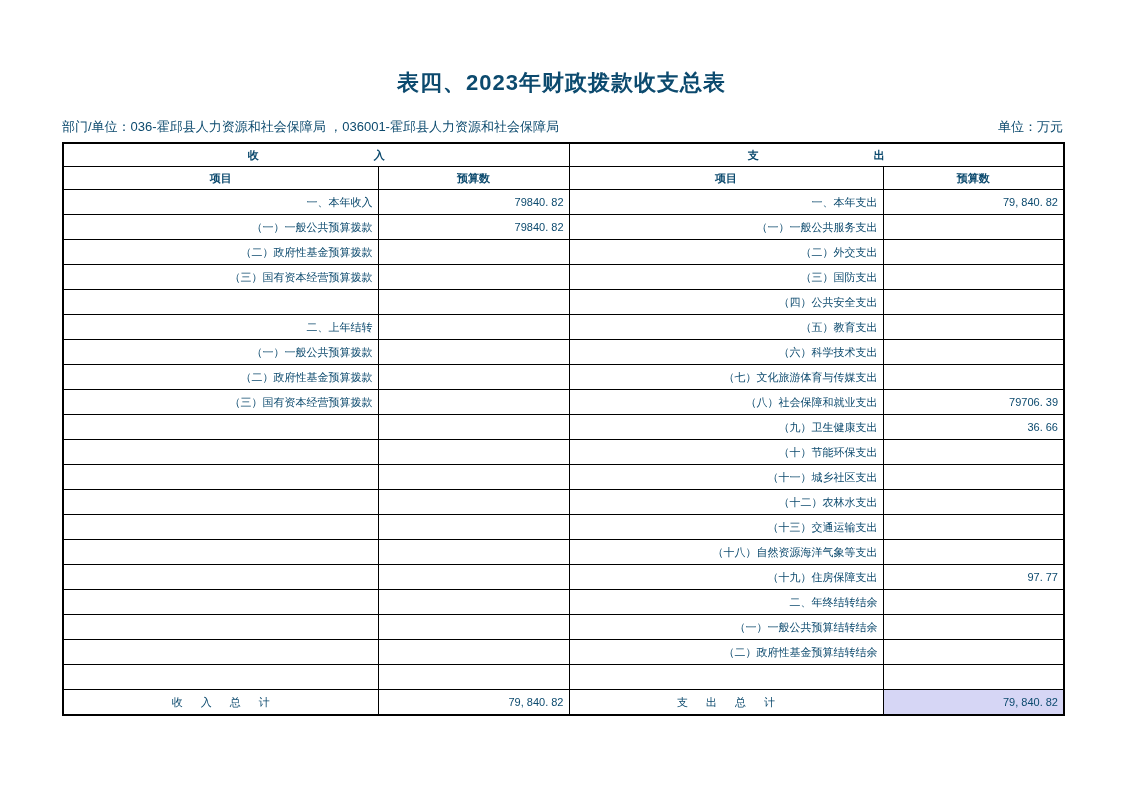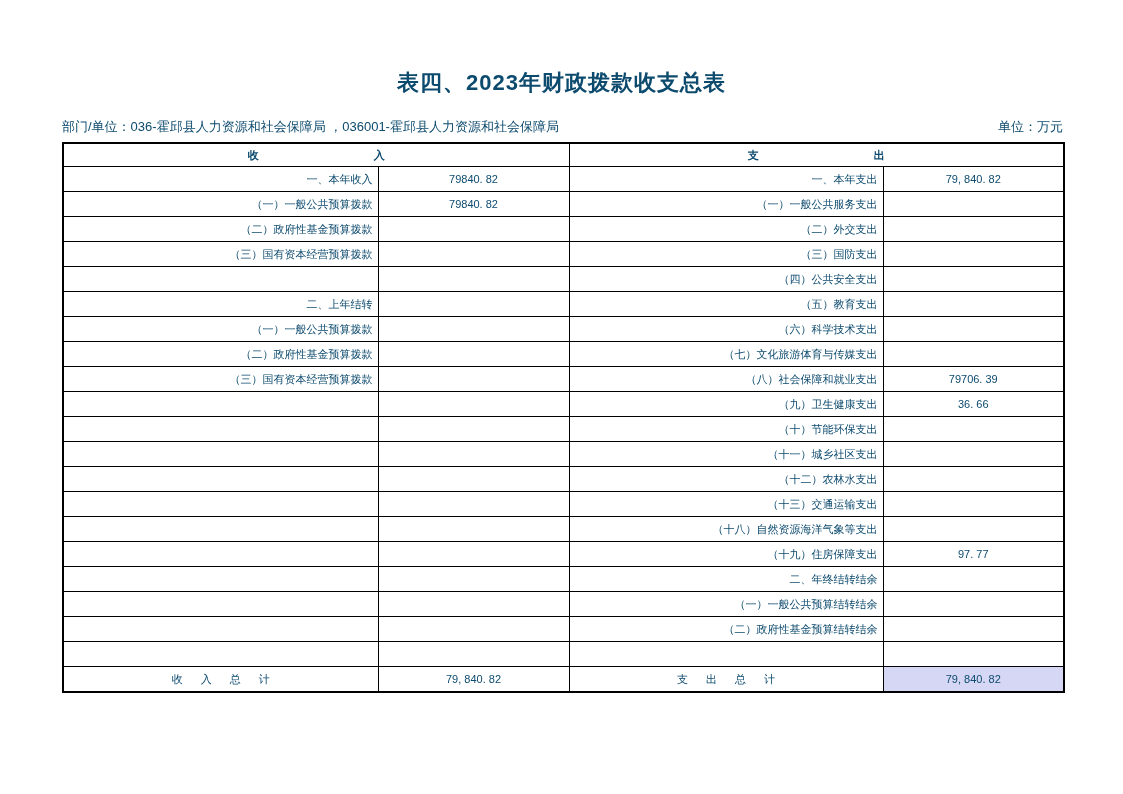--- a/index.html
+++ b/index.html
@@ -48,21 +48,21 @@
     height: 24px;
     overflow: hidden;
     white-space: nowrap;
     vertical-align: middle;
   }
   table.budget th { font-weight: bold; height: 22px; }
   .section-head { text-align: center; }
   .spread-wide { letter-spacing: 115px; margin-right: -115px; white-space: nowrap; }
   .spread-total { letter-spacing: 18px; margin-right: -18px; white-space: nowrap; font-weight: normal; }
   td.item { text-align: right; padding-left: 6px; }
-  td.val  { text-align: center; padding-right: 4px; }
+  td.val  { text-align: right; padding-right: 4px; }
   td.total-label { text-align: center; font-weight: bold; }
 </style>
 </head>
 <body>
 
 <div class="page">
 
   <div class="doc-title">表四、2023年财政拨款收支总表</div>
 
   <div class="meta-row">
@@ -75,20 +75,26 @@
       <col style="width:315px">
         <col style="width:191px">
         <col style="width:314px">
         <col style="width:181px">
     </colgroup>
     <thead>
       <tr>
         <th colspan="2" class="section-head"><span class="spread-wide">收入</span></th>
         <th colspan="2" class="section-head"><span class="spread-wide">支出</span></th>
       </tr>
+      <tr>
+        <th class="section-head">项目</th>
+        <th class="section-head">预算数</th>
+        <th class="section-head">项目</th>
+        <th class="section-head">预算数</th>
+      </tr>
     </thead>
     <tbody>
       <tr>
         <td class="item">一、本年收入</td>
         <td class="val">79840. 82</td>
         <td class="item">一、本年支出</td>
         <td class="val">79, 840. 82</td>
       </tr>
       <tr>
         <td class="item">（一）一般公共预算拨款</td>

